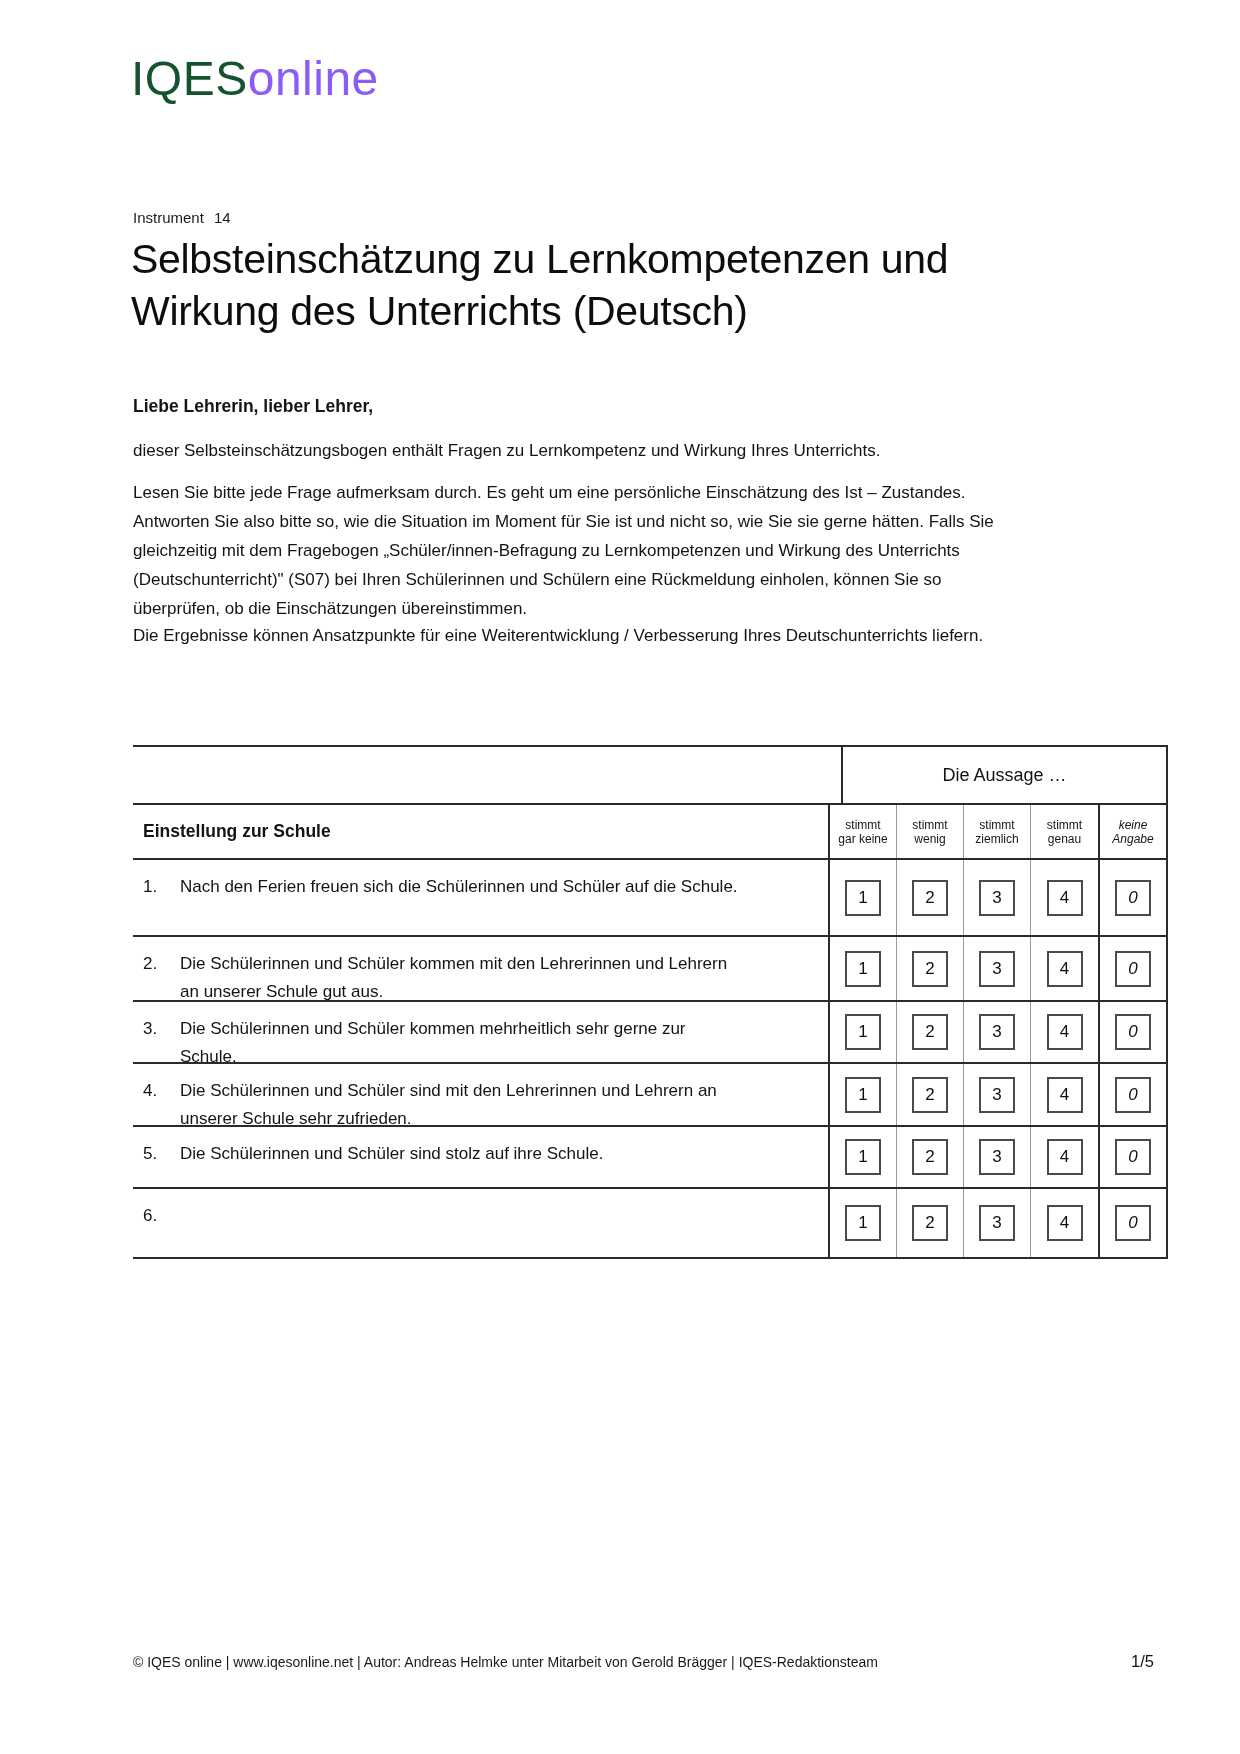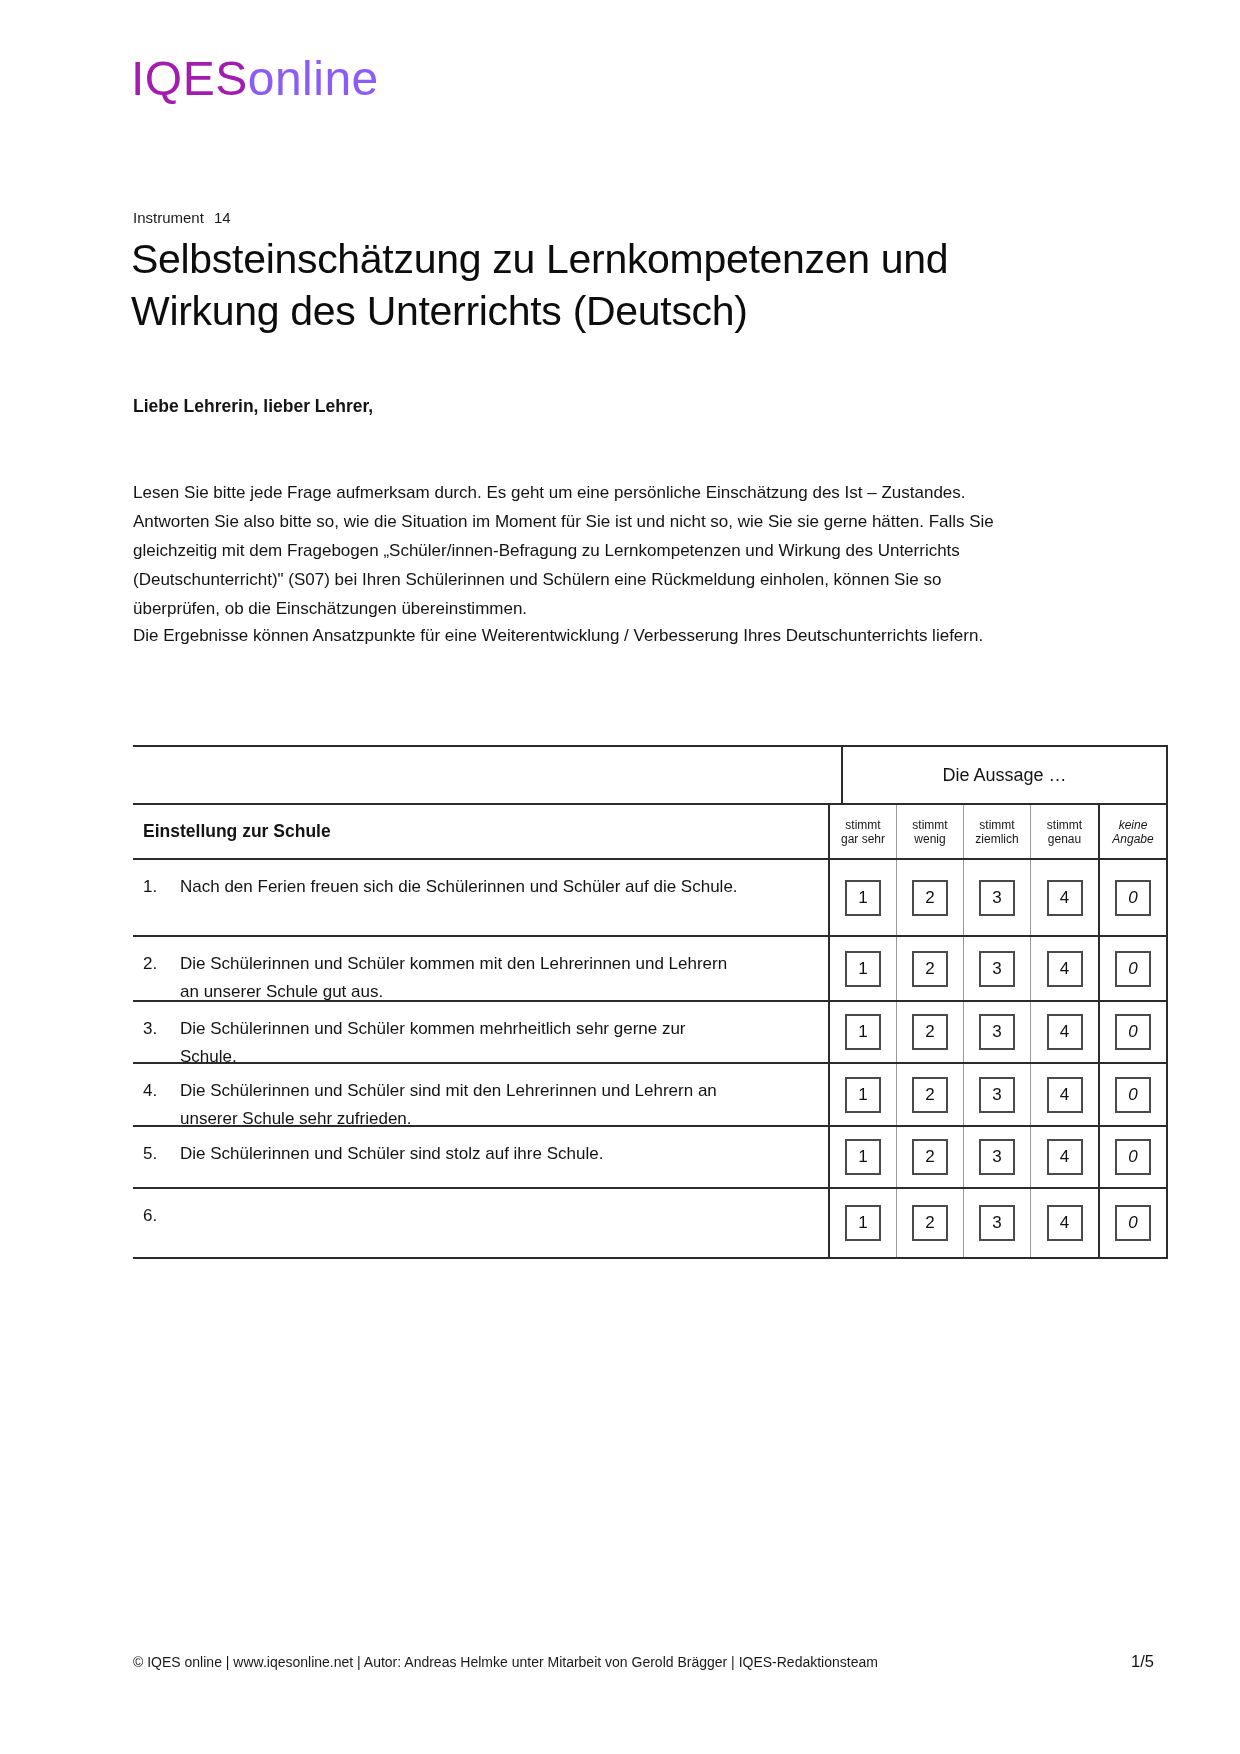--- a/index.html
+++ b/index.html
@@ -9,21 +9,21 @@
     width:1240px; height:1754px;
     margin:0 auto;
     background:#ffffff;
     font-family:"Liberation Sans", sans-serif;
     color:#141414;
     overflow:hidden;
   }
 
   
   .logo { position:absolute; left:131px; top:54px; font-size:48px; line-height:50px; letter-spacing:0.5px; }
-  .logo .iqes   { color:#a21caf; }
+  .logo .iqes   { color:#14532d; }
   .logo .online { color:#8b5cf6; }
 
   
   .instrument { position:absolute; left:133px; top:209px; font-size:15px; word-spacing:6px; color:#1a1a1a; }
   .doc-title  { position:absolute; left:131px; top:233px; width:960px;
                 font-size:41px; line-height:52px; letter-spacing:-0.3px; font-weight:400; color:#0d0d0d; }
 
   
   .salutation { position:absolute; left:133px; top:396px; font-size:17.5px; font-weight:bold; }
   .para { position:absolute; left:133px; width:899px; font-size:17px; line-height:29px; }
@@ -77,35 +77,36 @@
 <div class="page">
 
   <div class="logo">
     <span class="iqes">IQES</span><span class="online">online</span>
   </div>
 
   <div class="instrument">Instrument 14</div>
   <h1 class="doc-title">Selbsteinschätzung zu Lernkompetenzen und Wirkung des Unterrichts (Deutsch)</h1>
 
   <div class="salutation">Liebe Lehrerin, lieber Lehrer,</div>
+  <p class="para para-1">dieser Selbsteinschätzungsbogen enthält Fragen zu Lernkompetenz und Wirkung Ihres Unterrichts.</p>
   <p class="para para-2">Lesen Sie bitte jede Frage aufmerksam durch. Es geht um eine persönliche Einschätzung des Ist – Zustandes. Antworten Sie also bitte so, wie die Situation im Moment für Sie ist und nicht so, wie Sie sie gerne hätten. Falls Sie gleichzeitig mit dem Fragebogen „Schüler/innen-Befragung zu Lernkompetenzen und Wirkung des Unterrichts (Deutschunterricht)" (S07) bei Ihren Schülerinnen und Schülern eine Rückmeldung einholen, können Sie so überprüfen, ob die Einschätzungen übereinstimmen.</p>
   <p class="para para-3">Die Ergebnisse können Ansatzpunkte für eine Weiterentwicklung / Verbesserung Ihres Deutschunterrichts liefern.</p>
 
   <div class="qtable">
 
     <div class="trow aussage-row">
       <div class="left-cell"></div>
       <div class="aussage-cell">Die Aussage …</div>
     </div>
 
     <div class="trow label-row">
       <div class="left-cell section-cell">Einstellung zur Schule</div>
       <div class="ans-group">
         <div class="ans-col col-1">
-          <div class="col-label"><span>stimmt</span><br><span>gar sehr</span></div>
+          <div class="col-label"><span>stimmt</span><br><span>gar keine</span></div>
         </div>
         <div class="ans-col col-2">
           <div class="col-label"><span>stimmt</span><br><span>wenig</span></div>
         </div>
         <div class="ans-col col-3">
           <div class="col-label"><span>stimmt</span><br><span>ziemlich</span></div>
         </div>
         <div class="ans-col col-4">
           <div class="col-label"><span>stimmt</span><br><span>genau</span></div>
         </div>

